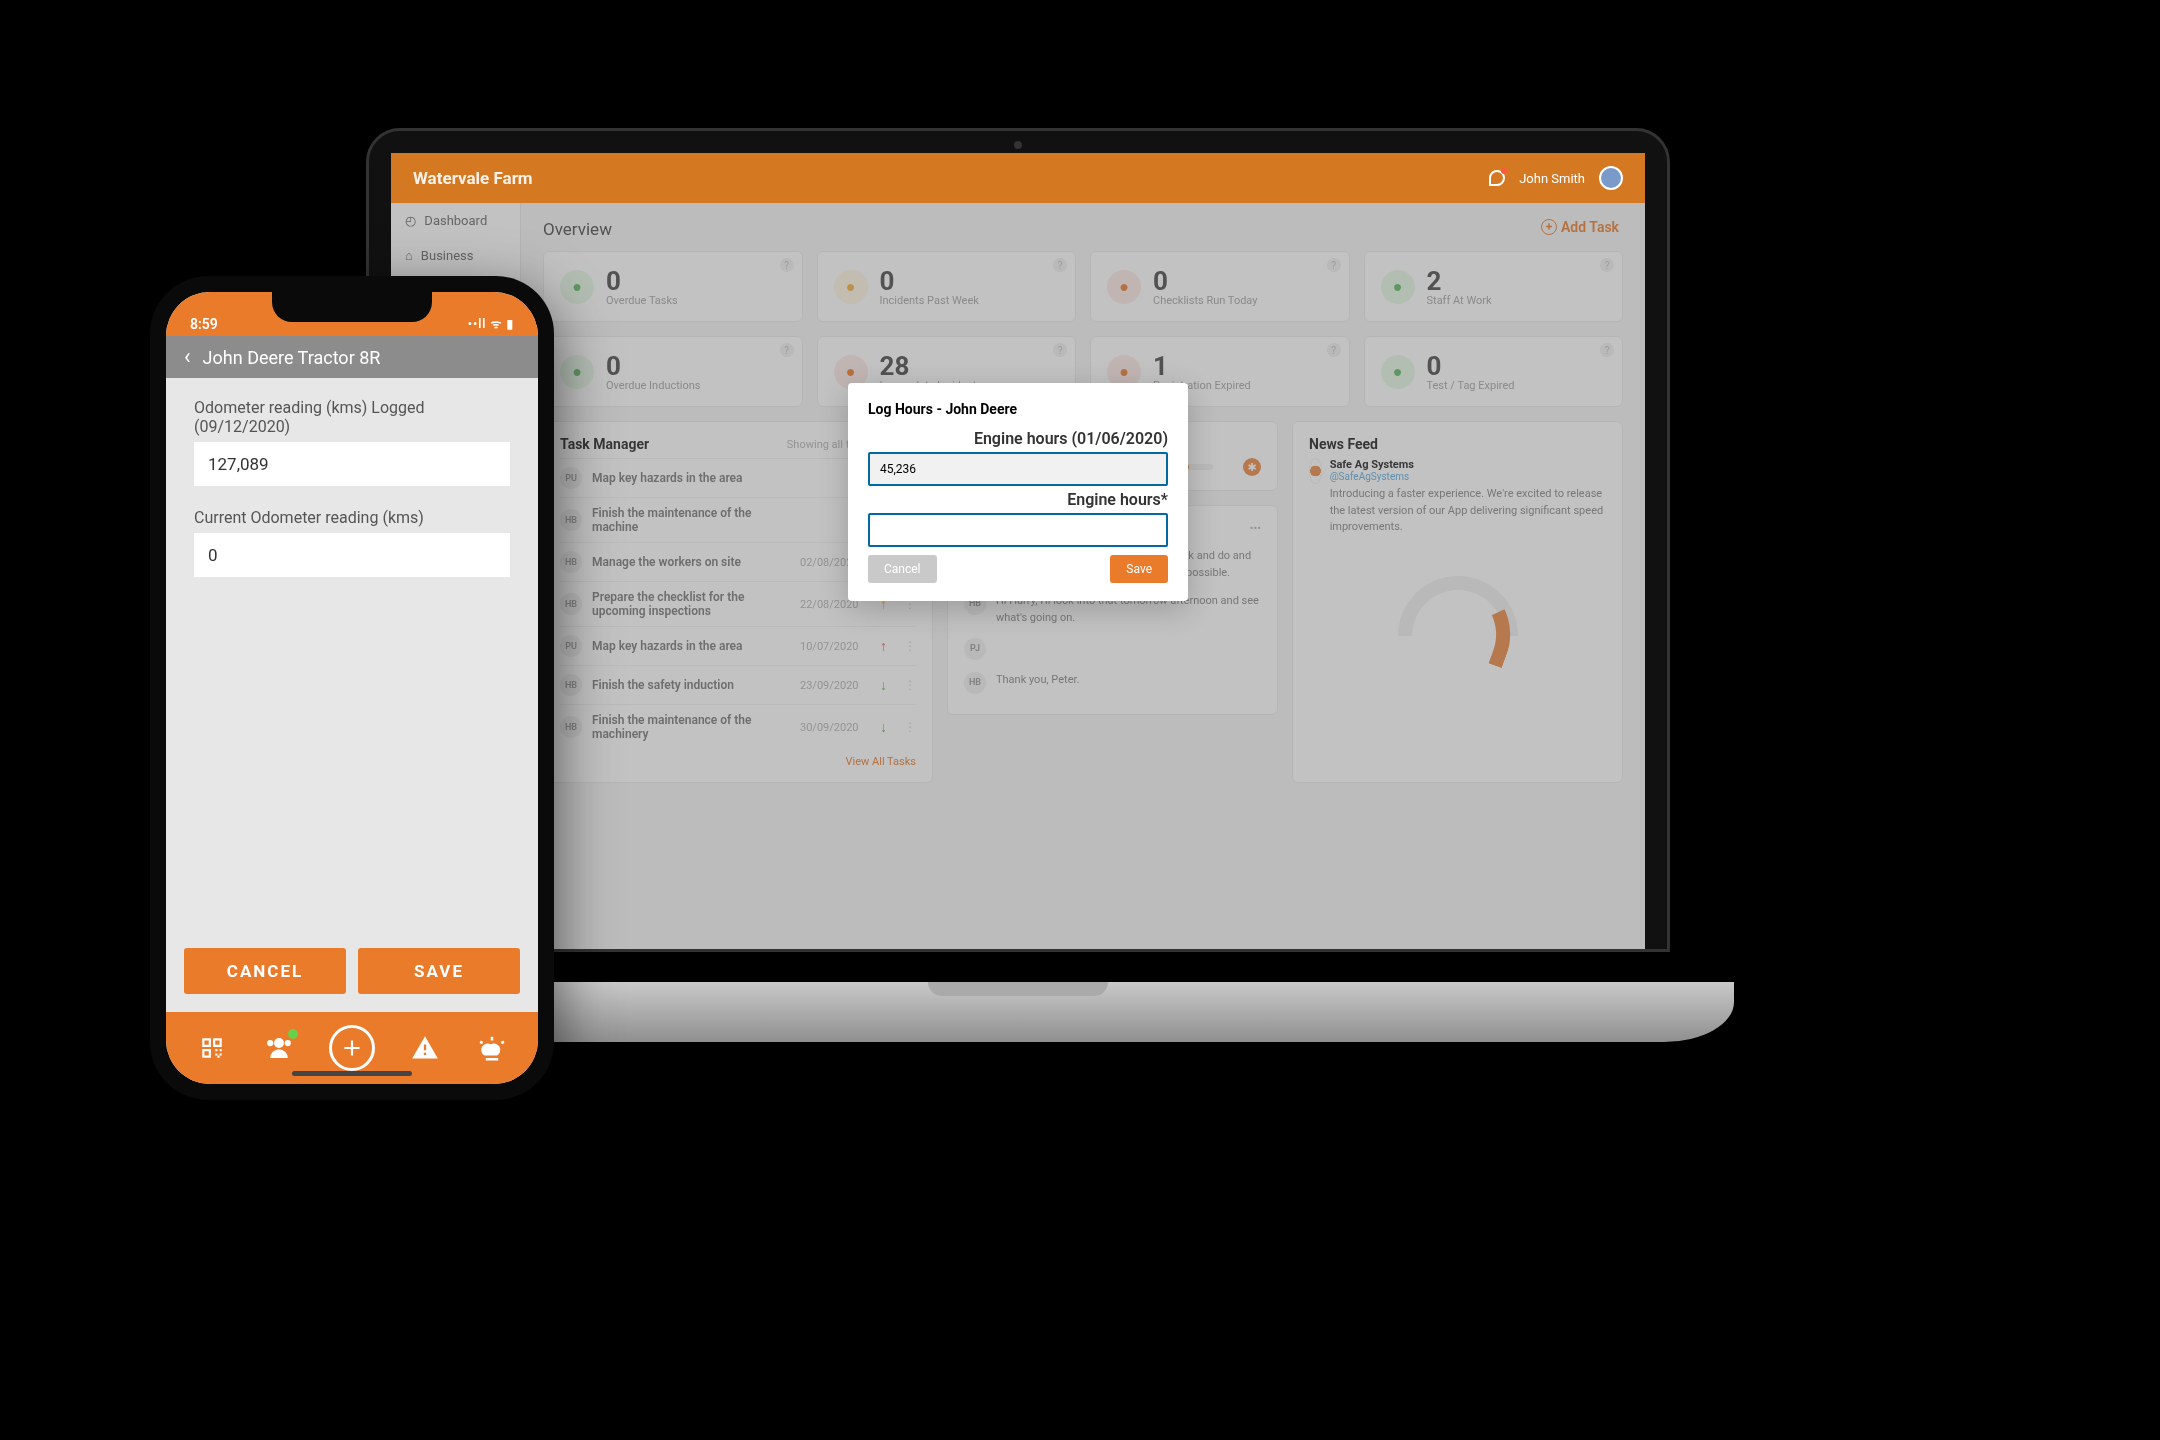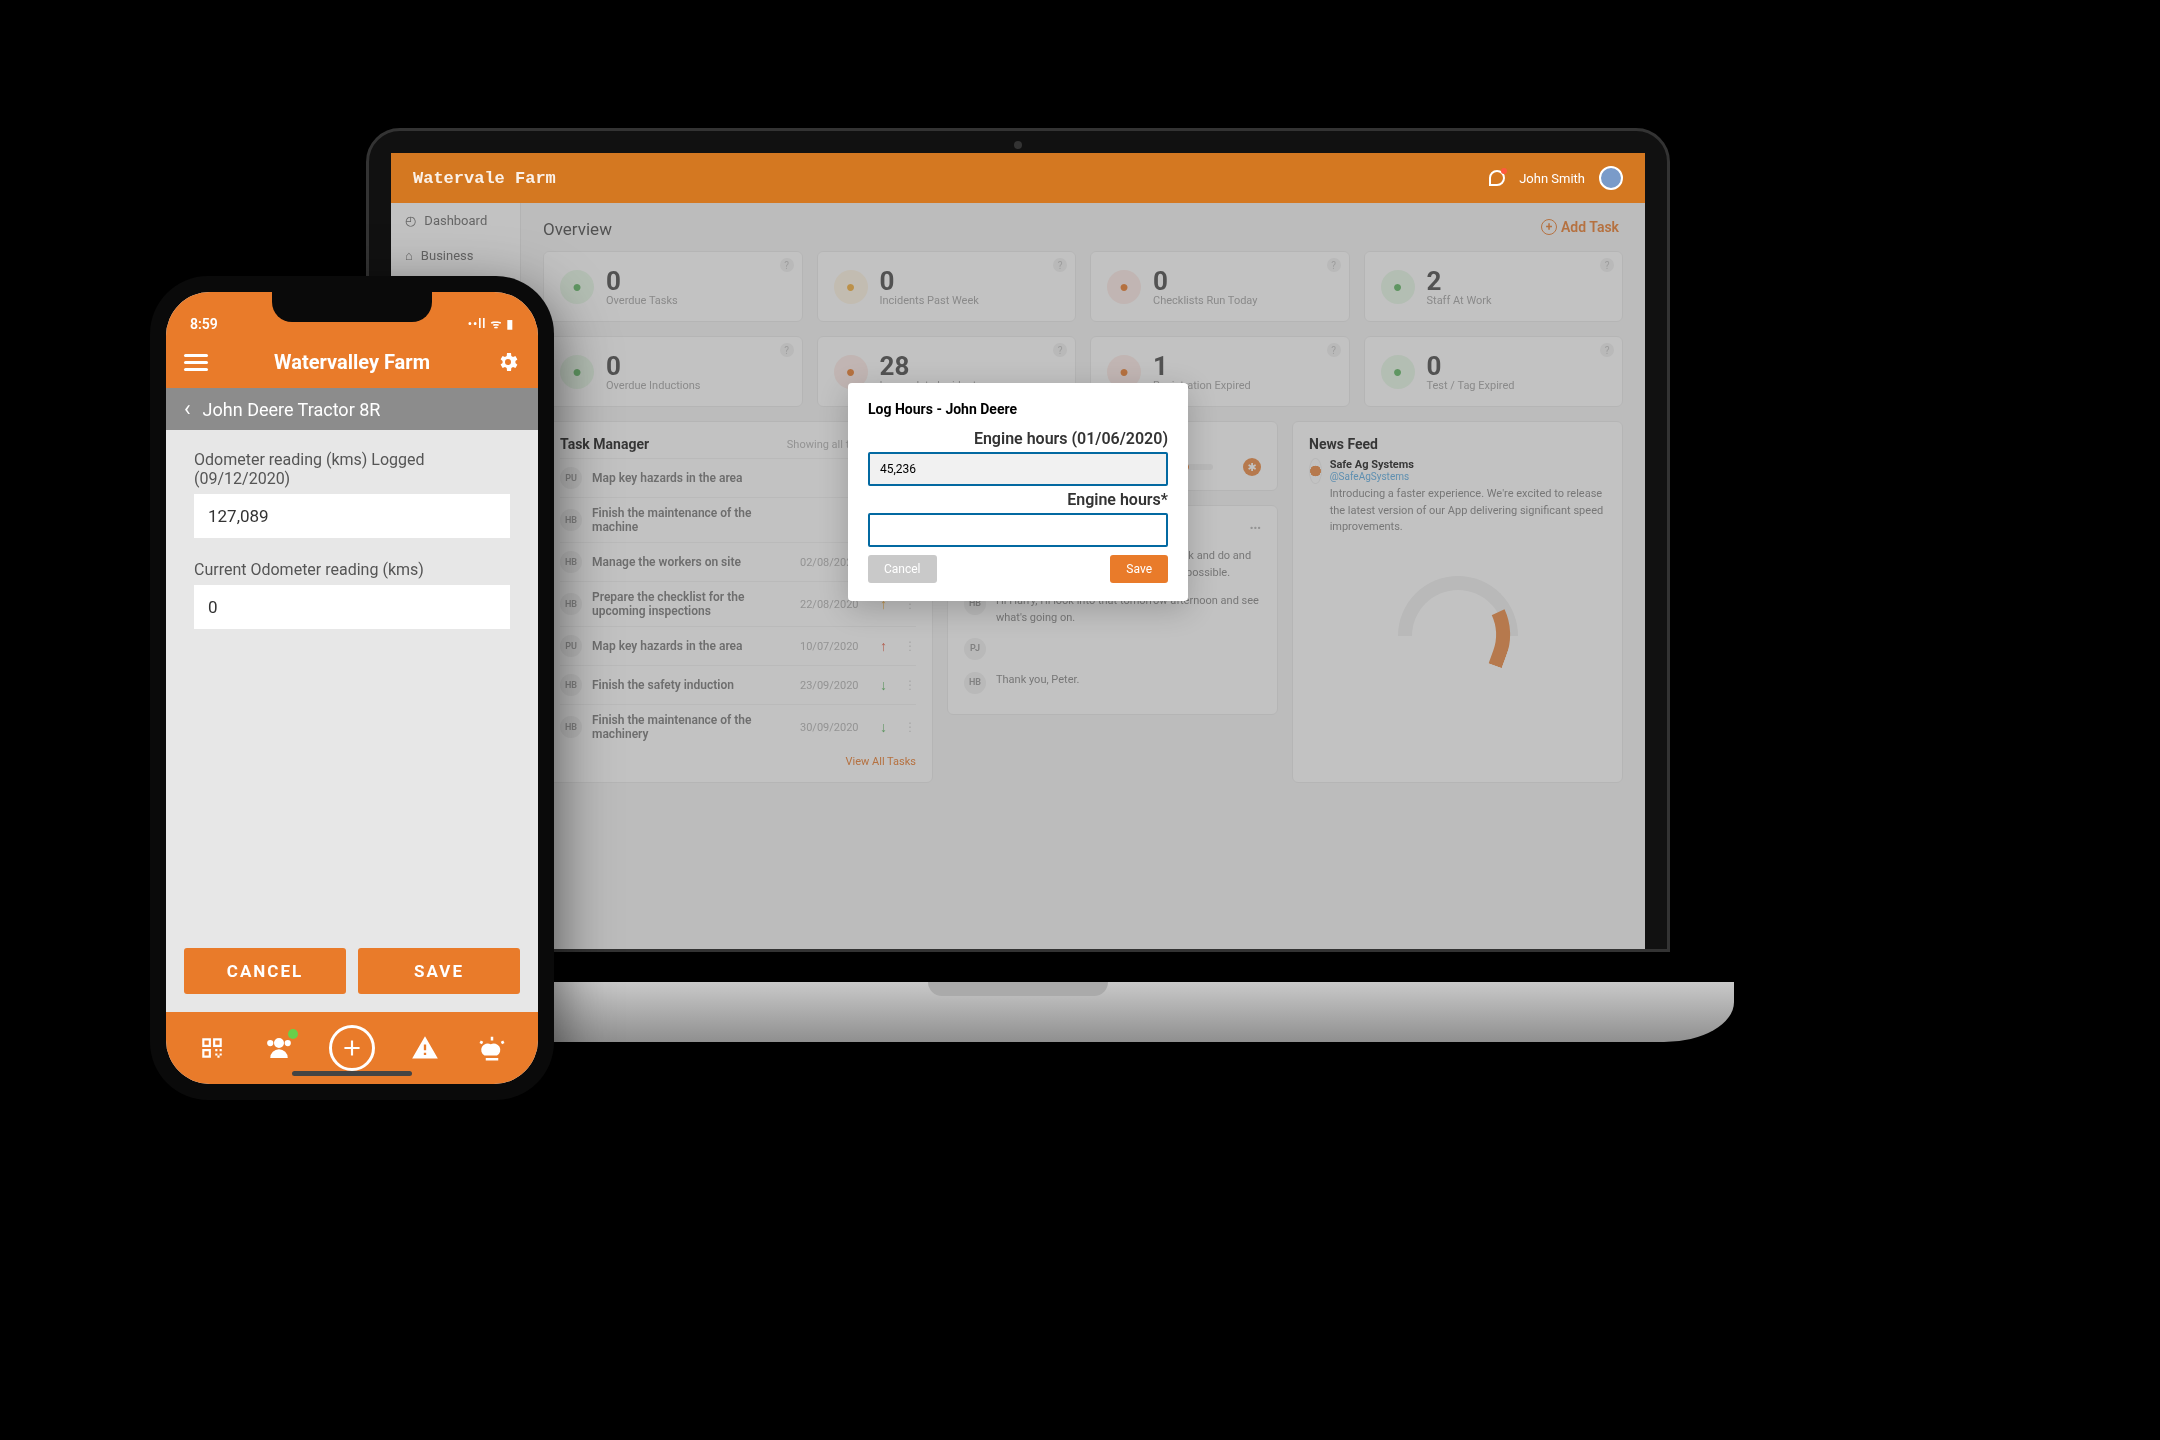--- a/index.html
+++ b/index.html
@@ -8,21 +8,21 @@
 
 .laptop { position:absolute; left:302px; top:128px; width:1432px; height:914px; }
 .laptop-screen { position:absolute; left:64px; top:0; width:1304px; height:824px; background:#111; border-radius:34px 34px 0 0; border:3px solid #333; overflow:hidden; }
 .laptop-bezel { position:absolute; inset:22px 22px 0 22px; background:#f5f5f5; overflow:hidden; }
 .laptop-cam { position:absolute; top:10px; left:50%; width:8px; height:8px; background:#333; border-radius:50%; transform:translateX(-50%); }
 .laptop-base { position:absolute; left:0; bottom:0; width:1432px; height:60px; background:linear-gradient(#c9c9c9,#8f8f8f); border-radius:0 0 70px 70px / 0 0 40px 40px; }
 .laptop-notch { position:absolute; top:0; left:50%; transform:translateX(-50%); width:180px; height:14px; background:#aaa; border-radius:0 0 14px 14px; }
 
 
 .topbar { height:50px; background:#d47821; display:flex; align-items:center; justify-content:space-between; padding:0 22px; color:#fff; }
-.topbar .farm-name { font-weight:700; font-size:17px; opacity:.9;font-family:Liberation Mono, monospace; }
+.topbar .farm-name { font-weight:700; font-size:17px; opacity:.9; }
 .tuser { display:flex; align-items:center; gap:14px; font-size:13px; }
 .bell { width:16px; height:16px; border:2px solid #fff; border-radius:50% 50% 50% 0; position:relative; }
 .bell::after{content:"";position:absolute;top:-4px;right:-4px;width:6px;height:6px;background:#ff5a3c;border-radius:50%;}
 .avatar { width:24px; height:24px; background:#7a9bc9 center/cover; border-radius:50%; border:2px solid #fff; }
 
 .content { position:absolute; inset:50px 0 0 0; display:flex; }
 .sidebar { width:130px; background:#fff; border-right:1px solid #e3e3e3; font-size:13px; }
 .sidebar .sbitem{ padding:10px 14px; color:#555; display:flex; gap:8px; align-items:center;}
 .main { flex:1; padding:16px 22px; overflow:hidden; position:relative; }
 .main h2 { font-size:17px; font-weight:400; color:#333; margin-bottom:12px;}
@@ -345,31 +345,20 @@
     </div>
 </div>
 
 <div class="phone">
   <div class="phone-inner">
     <div class="notch-p"></div>
     <div class="p-status">
       <span>8:59</span>
       <span style="font-size:12px;letter-spacing:1px;">••ll ᯤ ▮</span>
     </div>
-    <div class="p-header">
-      <div class="ham">
-          <span></span>
-          <span></span>
-          <span></span>
-        </div>
-      <div class="title">Watervalley Farm</div>
-      <svg class="gear-w" viewBox="0 0 24 24" fill="#fff">
-          <path d="M19.4 13a7.8 7.8 0 000-2l2-1.6-2-3.4-2.4 1a7.6 7.6 0 00-1.7-1L15 3h-4l-.3 2.9a7.6 7.6 0 00-1.7 1l-2.4-1-2 3.4L6.6 11a7.8 7.8 0 000 2l-2 1.6 2 3.4 2.4-1a7.6 7.6 0 001.7 1L11 21h4l.3-2.9a7.6 7.6 0 001.7-1l2.4 1 2-3.4zM12 15a3 3 0 110-6 3 3 0 010 6z"></path>
-        </svg>
-    </div>
     <div class="p-sub">
       <span class="chev">‹</span>
       <span>John Deere Tractor 8R</span>
     </div>
     <div class="p-body">
       <label>Odometer reading (kms) Logged (09/12/2020)</label>
       <input value="127,089" style="">
       <label>Current Odometer reading (kms)</label>
       <input value="0" style="">
     </div>

